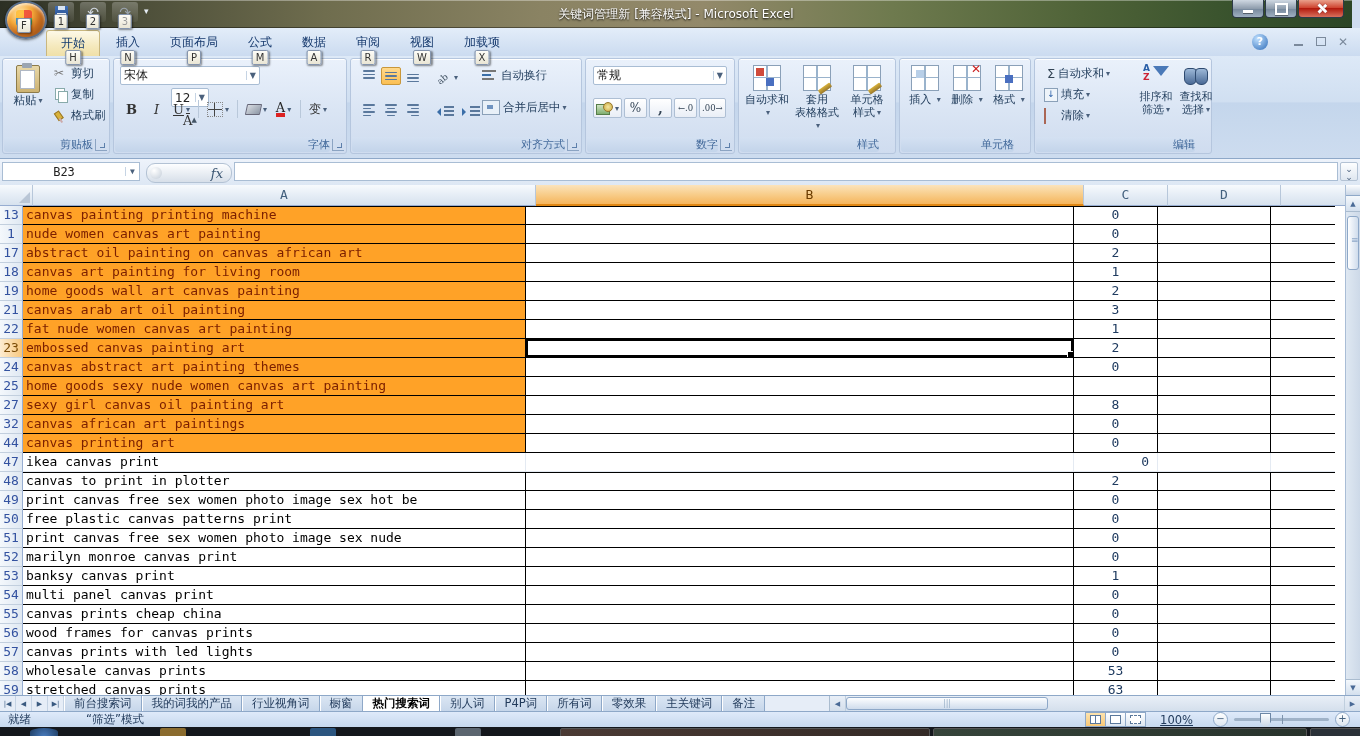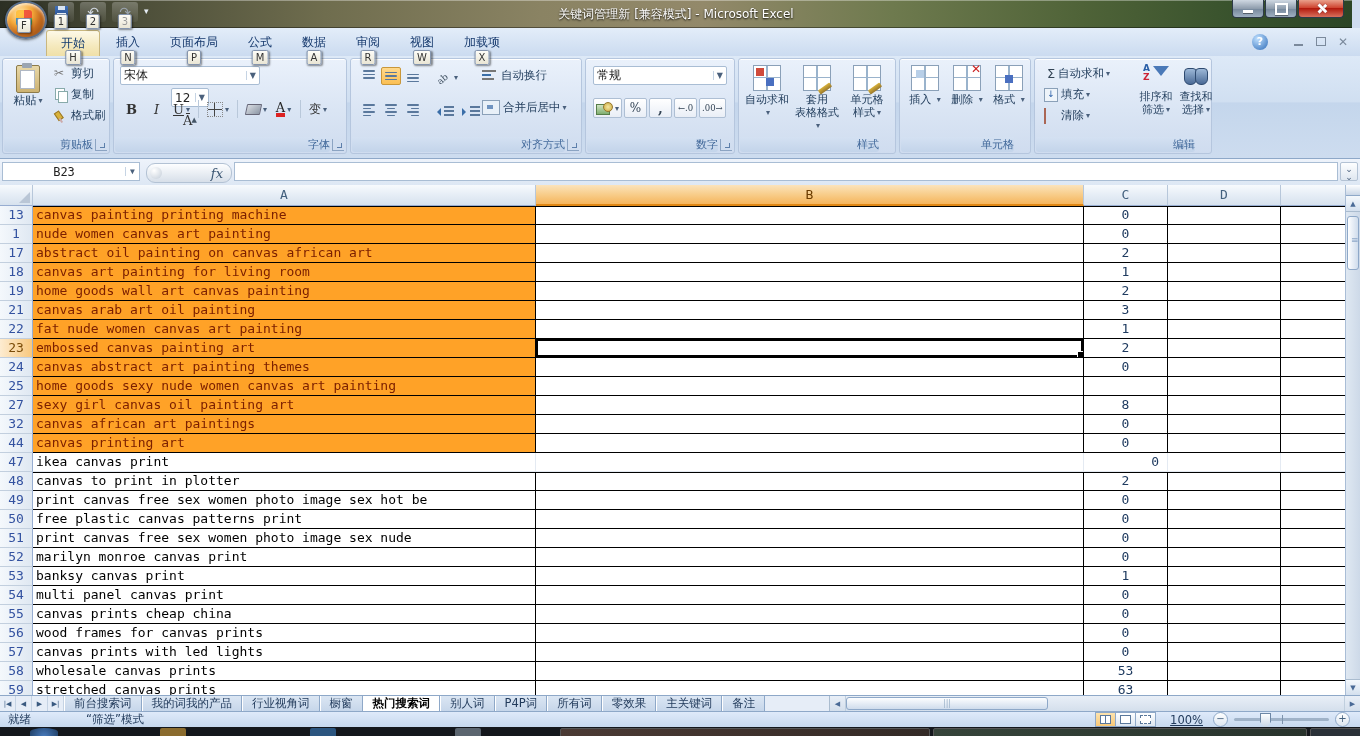--- a/index.html
+++ b/index.html
@@ -182,21 +182,21 @@
   
   #grid{position:absolute;left:0;top:185px;width:1345px;height:510px;background:#fff;overflow:hidden;}
   #colheads{display:flex;height:21px;}
   .ch{background:linear-gradient(#f7fafd,#e4ecf5 55%,#d7e2ee);border-right:1px solid #b7c7da;border-bottom:1px solid #97add1;
     font-family:"DejaVu Sans Mono",monospace;font-size:13px;color:#44617e;text-align:center;line-height:20px;box-sizing:border-box;flex:none;}
   #ch-corner{width:33px;position:relative;}
   #ch-corner:after{content:"";position:absolute;right:2px;bottom:2px;width:0;height:0;border-left:11px solid transparent;border-bottom:11px solid #b9c6d6;}
   .ch.sel{background:linear-gradient(#fbe3bb,#f8cd8a 50%,#f5b55c);border-bottom:2px solid #e08714;color:#6b3c00;}
   #ch-A{width:503px;} #ch-B{width:548px;} #ch-C{width:84px;} #ch-D{width:113px;} #ch-E{width:64px;border-right:none;}
   .row{display:flex;height:19px;box-sizing:border-box;flex:none;font-family:"DejaVu Sans Mono",monospace;font-size:13px;}
-  .rh{width:33px;flex:none;background:linear-gradient(90deg,#f4f8fc,#dfe8f2);border-right:1px solid #97add1;border-bottom:1px solid #c2cfde;
+  .rh{width:23px;flex:none;background:linear-gradient(90deg,#f4f8fc,#dfe8f2);border-right:1px solid #97add1;border-bottom:1px solid #c2cfde;
     color:#3352a0;text-align:center;line-height:18px;box-sizing:border-box;}
   .selrow .rh{background:linear-gradient(90deg,#fdecd1,#f8c87e);color:#7a4b07;}
   .cell{box-sizing:border-box;flex:none;line-height:17px;overflow:hidden;white-space:nowrap;}
   .ca{width:503px;padding-left:3px;color:#000;}
   .cb{width:548px;} .cc{width:84px;text-align:center;} .cd{width:113px;} .ce{width:64px;}
   .row.orange .cell,.row.white .cell{border-right:1px solid #000;border-bottom:1px solid #000;}
   .row.orange .ce,.row.white .ce{border-right:none;}
   .row.orange .ca{background:#ffa227;color:#7c2000;}
   .row.plain .cell{border-right:1px solid #e4eaf2;border-bottom:1px solid #e4eaf2;}
   .row.plain .ce{border-right:none;}
@@ -229,21 +229,21 @@
   #statusbar{position:absolute;left:0;top:711px;width:1360px;height:16px;
     background:linear-gradient(#dfeafa,#c6d8ee);border-top:1px solid #8ea8c8;display:flex;align-items:center;font-size:11.5px;color:#223b5c;box-sizing:border-box;}
   #status-ready{margin-left:8px;}
   #status-mode{margin-left:55px;}
   #sb-right{margin-left:auto;display:flex;align-items:center;margin-right:10px;}
   .viewbtn{width:19px;height:13px;border:1px solid #8ea8c8;background:linear-gradient(#fdfeff,#dbe5f0);display:flex;align-items:center;justify-content:center;margin-left:-1px;}
   .viewbtn.active{background:linear-gradient(#fde3ae,#f8c878);}
   .vb-ic{width:9px;height:7px;border:1px solid #5a789c;background:linear-gradient(90deg,#fff 45%,#5a789c 45%,#5a789c 55%,#fff 55%);}
   .vb-ic2{width:9px;height:7px;border:1px solid #5a789c;background:#fff;}
   .vb-ic3{width:9px;height:7px;border:1px dashed #5a789c;background:#fff;}
-  #zoom-label{margin:0 10px 0 14px;text-decoration:underline;}
+  #zoom-label{margin:0 20px 0 14px;text-decoration:underline;}
   .zbtn{width:13px;height:13px;border-radius:50%;border:1px solid #8ea8c8;background:linear-gradient(#fff,#dbe5f0);
     text-align:center;line-height:11px;font-size:10px;color:#44617e;}
   #zoom-track{width:95px;height:3px;background:#9fb2c8;border-radius:2px;margin:0 6px;position:relative;}
   #zoom-track:before{content:"";position:absolute;left:50%;top:-3px;width:1px;height:9px;background:#7d93ad;}
   #zoom-thumb{position:absolute;left:26px;top:-5px;width:9px;height:13px;background:linear-gradient(#fdfeff,#c8d6e6);
     border:1px solid #6d87a6;clip-path:polygon(0 0,100% 0,100% 60%,50% 100%,0 60%);}
   
   #taskbar{position:absolute;left:0;top:727px;width:1360px;height:9px;background:#14171c;}
   .tb-item{position:absolute;top:1px;height:8px;border-radius:2px 2px 0 0;}
   

